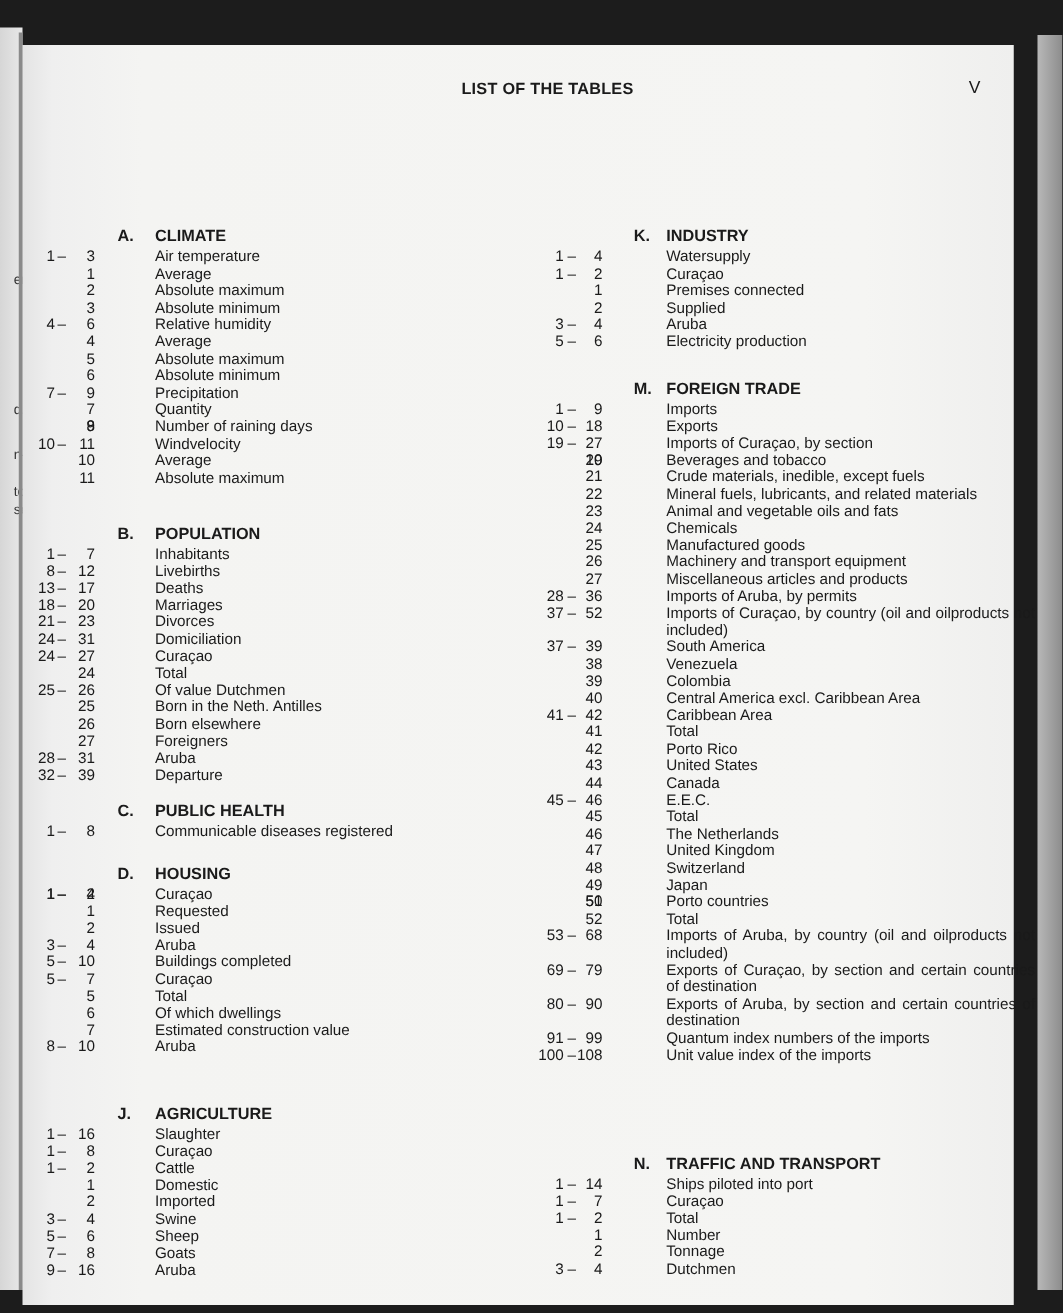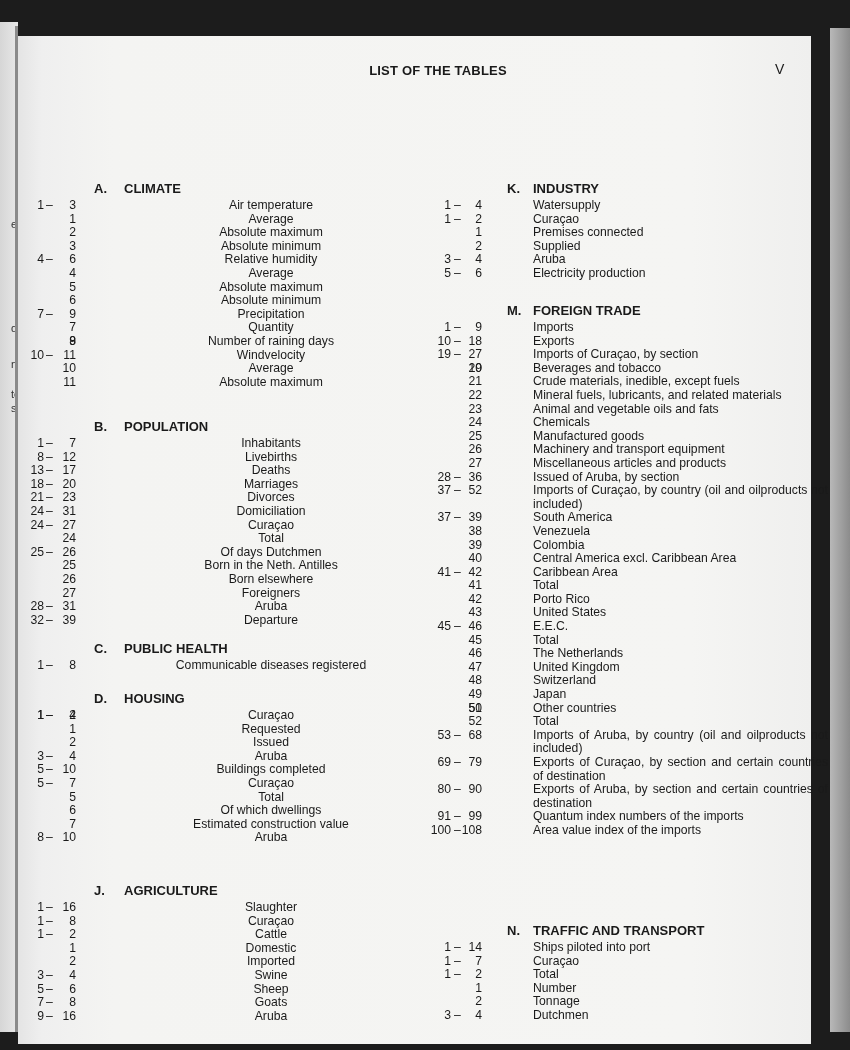--- a/index.html
+++ b/index.html
@@ -48,21 +48,21 @@
   .row { position:relative; font-size:12.2px; line-height:13.6px; }
   .row .a { position:absolute; text-align:right; width:24px; }
   .row .dash { position:absolute; }
   .row .b { position:absolute; text-align:right; width:24px; }
   .row .t { display:block; }
   .col-left .sec-head .letter { left:76px; }
   .col-left .sec-head .name { left:106px; }
   .col-left .row .a { left:2px; }
   .col-left .row .dash { left:28px; }
   .col-left .row .b { left:34px; }
-  .col-left .row .t { margin-left:106px;text-align:center; }
+  .col-left .row .t { margin-left:106px; }
   .col-right .sec-head .letter { left:84px; }
   .col-right .sec-head .name { left:110px; }
   .col-right .row .a { left:4px; }
   .col-right .row .dash { left:31px; }
   .col-right .row .b { left:35px; }
   .col-right .row .t { margin-left:110px; text-align:justify; width:295px; }
 </style>
 </head>
 <body>
 
@@ -214,21 +214,21 @@
         </div>
         <div class="row">
           <span class="a"></span>
           <span class="b">24</span>
           <span class="t">Total</span>
         </div>
         <div class="row">
           <span class="a">25</span>
           <span class="dash">–</span>
           <span class="b">26</span>
-          <span class="t">Of days Dutchmen</span>
+          <span class="t">Of value Dutchmen</span>
         </div>
         <div class="row">
           <span class="a"></span>
           <span class="b">25</span>
           <span class="t">Born in the Neth. Antilles</span>
         </div>
         <div class="row">
           <span class="a"></span>
           <span class="b">26</span>
           <span class="t">Born elsewhere</span>
@@ -493,21 +493,21 @@
         </div>
         <div class="row">
           <span class="a"></span>
           <span class="b">27</span>
           <span class="t">Miscellaneous articles and products</span>
         </div>
         <div class="row">
           <span class="a">28</span>
           <span class="dash">–</span>
           <span class="b">36</span>
-          <span class="t">Issued of Aruba, by section</span>
+          <span class="t">Imports of Aruba, by permits</span>
         </div>
         <div class="row">
           <span class="a">37</span>
           <span class="dash">–</span>
           <span class="b">52</span>
           <span class="t">Imports of Curaçao, by country (oil and oilproducts not included)</span>
         </div>
         <div class="row">
           <span class="a">37</span>
           <span class="dash">–</span>
@@ -544,20 +544,25 @@
           <span class="a"></span>
           <span class="b">42</span>
           <span class="t">Porto Rico</span>
         </div>
         <div class="row">
           <span class="a"></span>
           <span class="b">43</span>
           <span class="t">United States</span>
         </div>
         <div class="row">
+          <span class="a"></span>
+          <span class="b">44</span>
+          <span class="t">Canada</span>
+        </div>
+        <div class="row">
           <span class="a">45</span>
           <span class="dash">–</span>
           <span class="b">46</span>
           <span class="t">E.E.C.</span>
         </div>
         <div class="row">
           <span class="a"></span>
           <span class="b">45</span>
           <span class="t">Total</span>
         </div>
@@ -581,21 +586,21 @@
           <span class="b">49</span>
           <span class="t">Japan</span>
         </div>
         <div class="row">
           <span class="a"></span>
           <span class="b">50</span>
         </div>
         <div class="row">
           <span class="a"></span>
           <span class="b">51</span>
-          <span class="t">Other countries</span>
+          <span class="t">Porto countries</span>
         </div>
         <div class="row">
           <span class="a"></span>
           <span class="b">52</span>
           <span class="t">Total</span>
         </div>
         <div class="row">
           <span class="a">53</span>
           <span class="dash">–</span>
           <span class="b">68</span>
@@ -616,21 +621,21 @@
         <div class="row">
           <span class="a">91</span>
           <span class="dash">–</span>
           <span class="b">99</span>
           <span class="t">Quantum index numbers of the imports</span>
         </div>
         <div class="row">
           <span class="a">100</span>
           <span class="dash">–</span>
           <span class="b">108</span>
-          <span class="t">Area value index of the imports</span>
+          <span class="t">Unit value index of the imports</span>
         </div>
       </div>
       <div class="section" style="top: 742px;">
         <div class="sec-head">
           <span class="letter">N.</span>
           <span class="name">TRAFFIC AND TRANSPORT</span>
         </div>
         <div class="row">
           <span class="a">1</span>
           <span class="dash">–</span>

